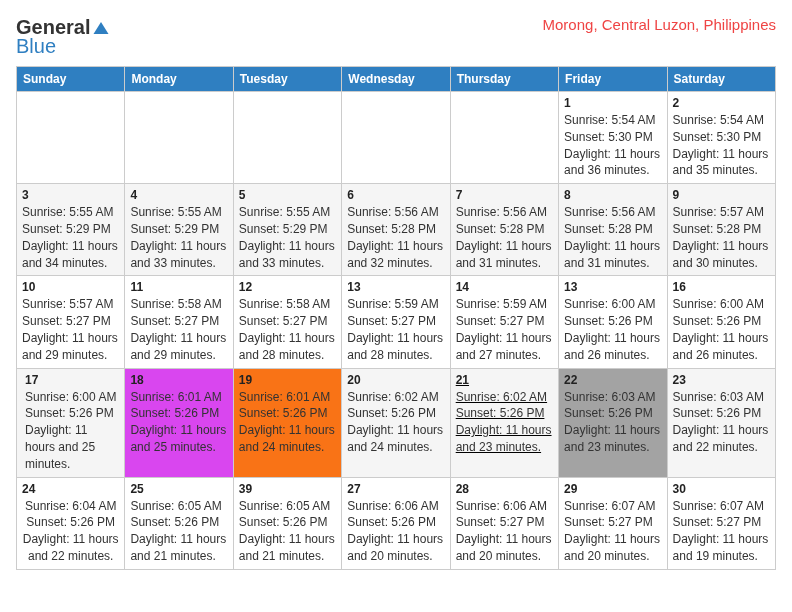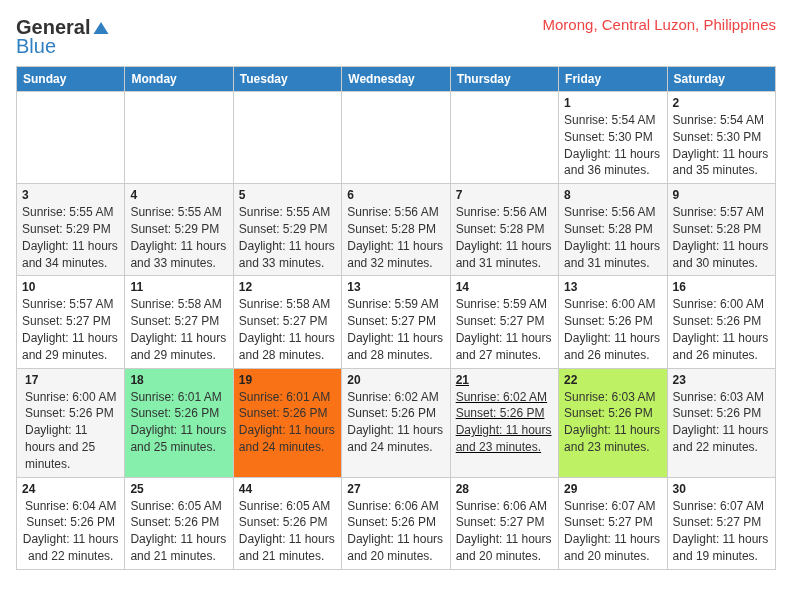--- a/index.html
+++ b/index.html
@@ -212,21 +212,21 @@
 Daylight: 11 hours and 26 minutes.</div>
         </td>
       </tr>
       <tr style="background: rgb(245, 245, 245);">
         <td style="background: rgb(245, 245, 245); padding-left: 8px;">
           <span class="day-num">17</span>
           <div class="day-info" style="white-space: pre-line;">Sunrise: 6:00 AM
 Sunset: 5:26 PM
 Daylight: 11 hours and 25 minutes.</div>
         </td>
-        <td style="background: #86efac;">
+        <td style="background: #d946ef;">
           <span class="day-num">18</span>
           <div class="day-info" style="white-space: pre-line;">Sunrise: 6:01 AM
 Sunset: 5:26 PM
 Daylight: 11 hours and 25 minutes.</div>
         </td>
         <td style="background: #f97316;">
           <span class="day-num">19</span>
           <div class="day-info" style="white-space: pre-line;">Sunrise: 6:01 AM
 Sunset: 5:26 PM
 Daylight: 11 hours and 24 minutes.</div>
@@ -236,21 +236,21 @@
           <div class="day-info" style="white-space: pre-line;">Sunrise: 6:02 AM
 Sunset: 5:26 PM
 Daylight: 11 hours and 24 minutes.</div>
         </td>
         <td style="background: rgb(245, 245, 245); text-decoration: underline;">
           <span class="day-num">21</span>
           <div class="day-info" style="white-space: pre-line;">Sunrise: 6:02 AM
 Sunset: 5:26 PM
 Daylight: 11 hours and 23 minutes.</div>
         </td>
-        <td style="background: #bef264; margin-top: 28px;">
+        <td style="background: #a3a3a3; margin-top: 28px;">
           <span class="day-num">22</span>
           <div class="day-info" style="white-space: pre-line;">Sunrise: 6:03 AM
 Sunset: 5:26 PM
 Daylight: 11 hours and 23 minutes.</div>
         </td>
         <td style="background: rgb(245, 245, 245);">
           <span class="day-num">23</span>
           <div class="day-info" style="white-space: pre-line;">Sunrise: 6:03 AM
 Sunset: 5:26 PM
 Daylight: 11 hours and 22 minutes.</div>
@@ -263,21 +263,21 @@
 Sunset: 5:26 PM
 Daylight: 11 hours and 22 minutes.</div>
         </td>
         <td>
           <span class="day-num">25</span>
           <div class="day-info" style="white-space: pre-line;">Sunrise: 6:05 AM
 Sunset: 5:26 PM
 Daylight: 11 hours and 21 minutes.</div>
         </td>
         <td>
-          <span class="day-num">44</span>
+          <span class="day-num">39</span>
           <div class="day-info" style="white-space: pre-line;">Sunrise: 6:05 AM
 Sunset: 5:26 PM
 Daylight: 11 hours and 21 minutes.</div>
         </td>
         <td>
           <span class="day-num">27</span>
           <div class="day-info" style="white-space: pre-line;">Sunrise: 6:06 AM
 Sunset: 5:26 PM
 Daylight: 11 hours and 20 minutes.</div>
         </td>

